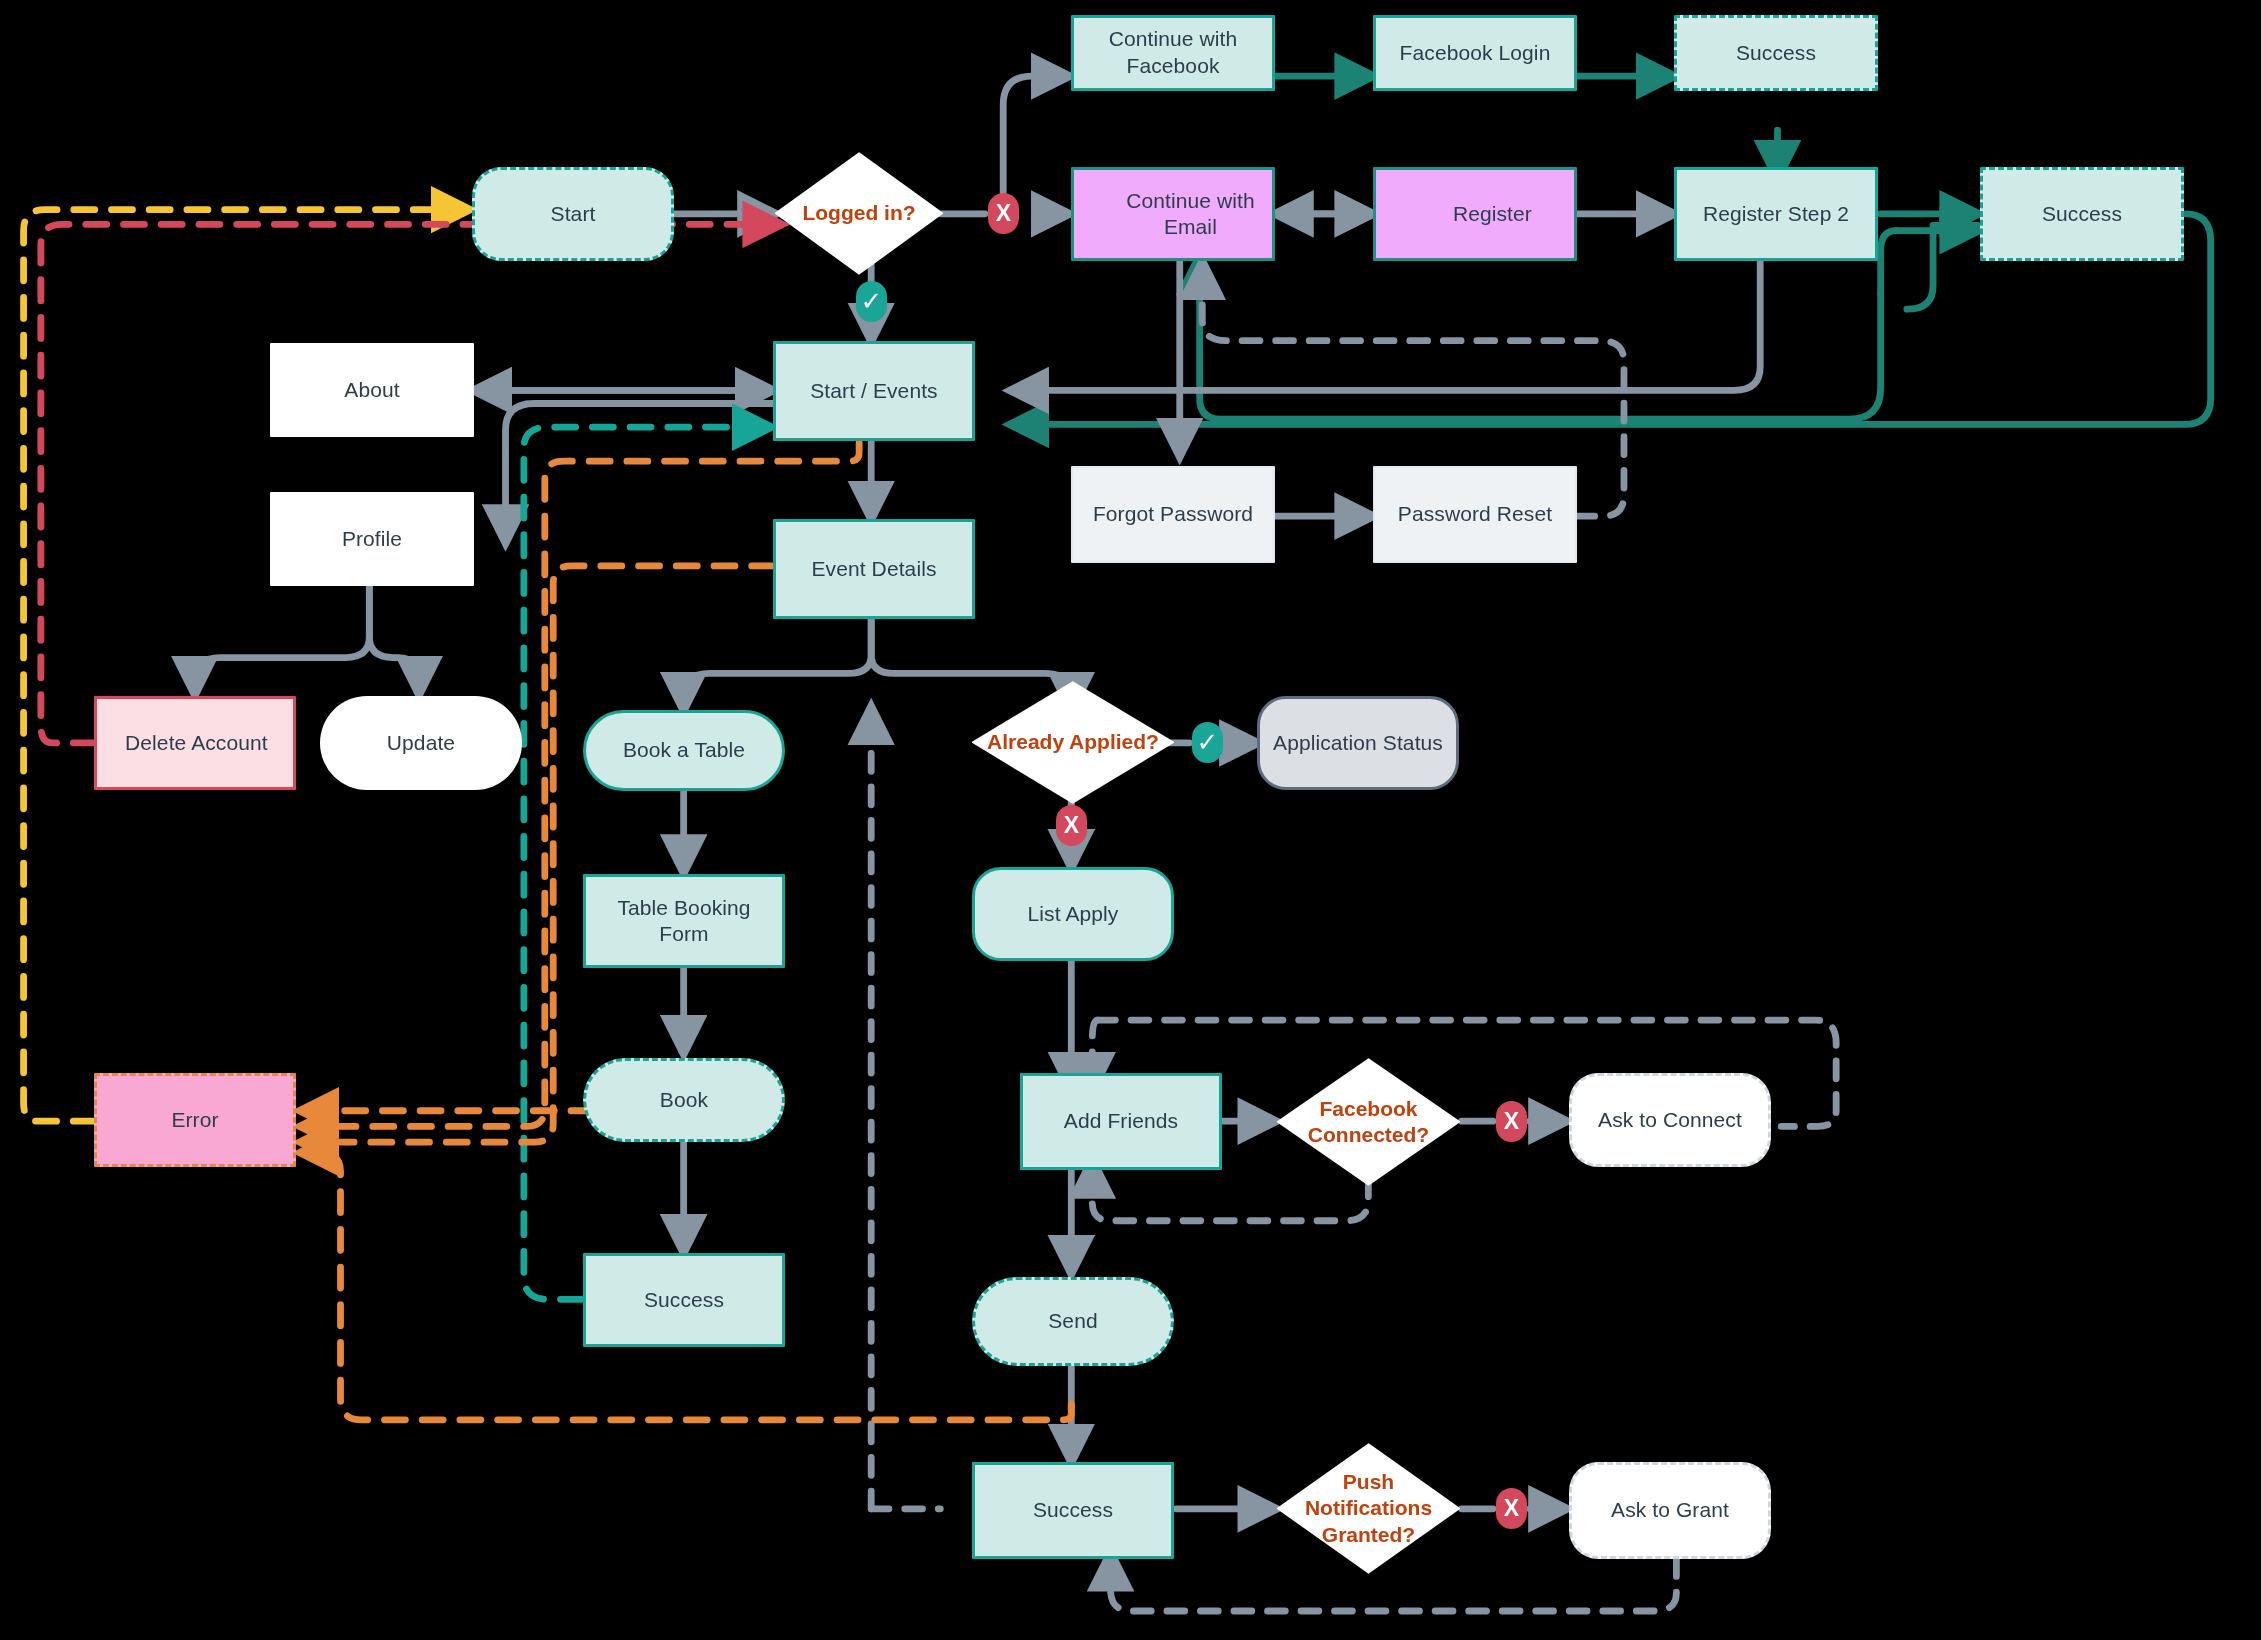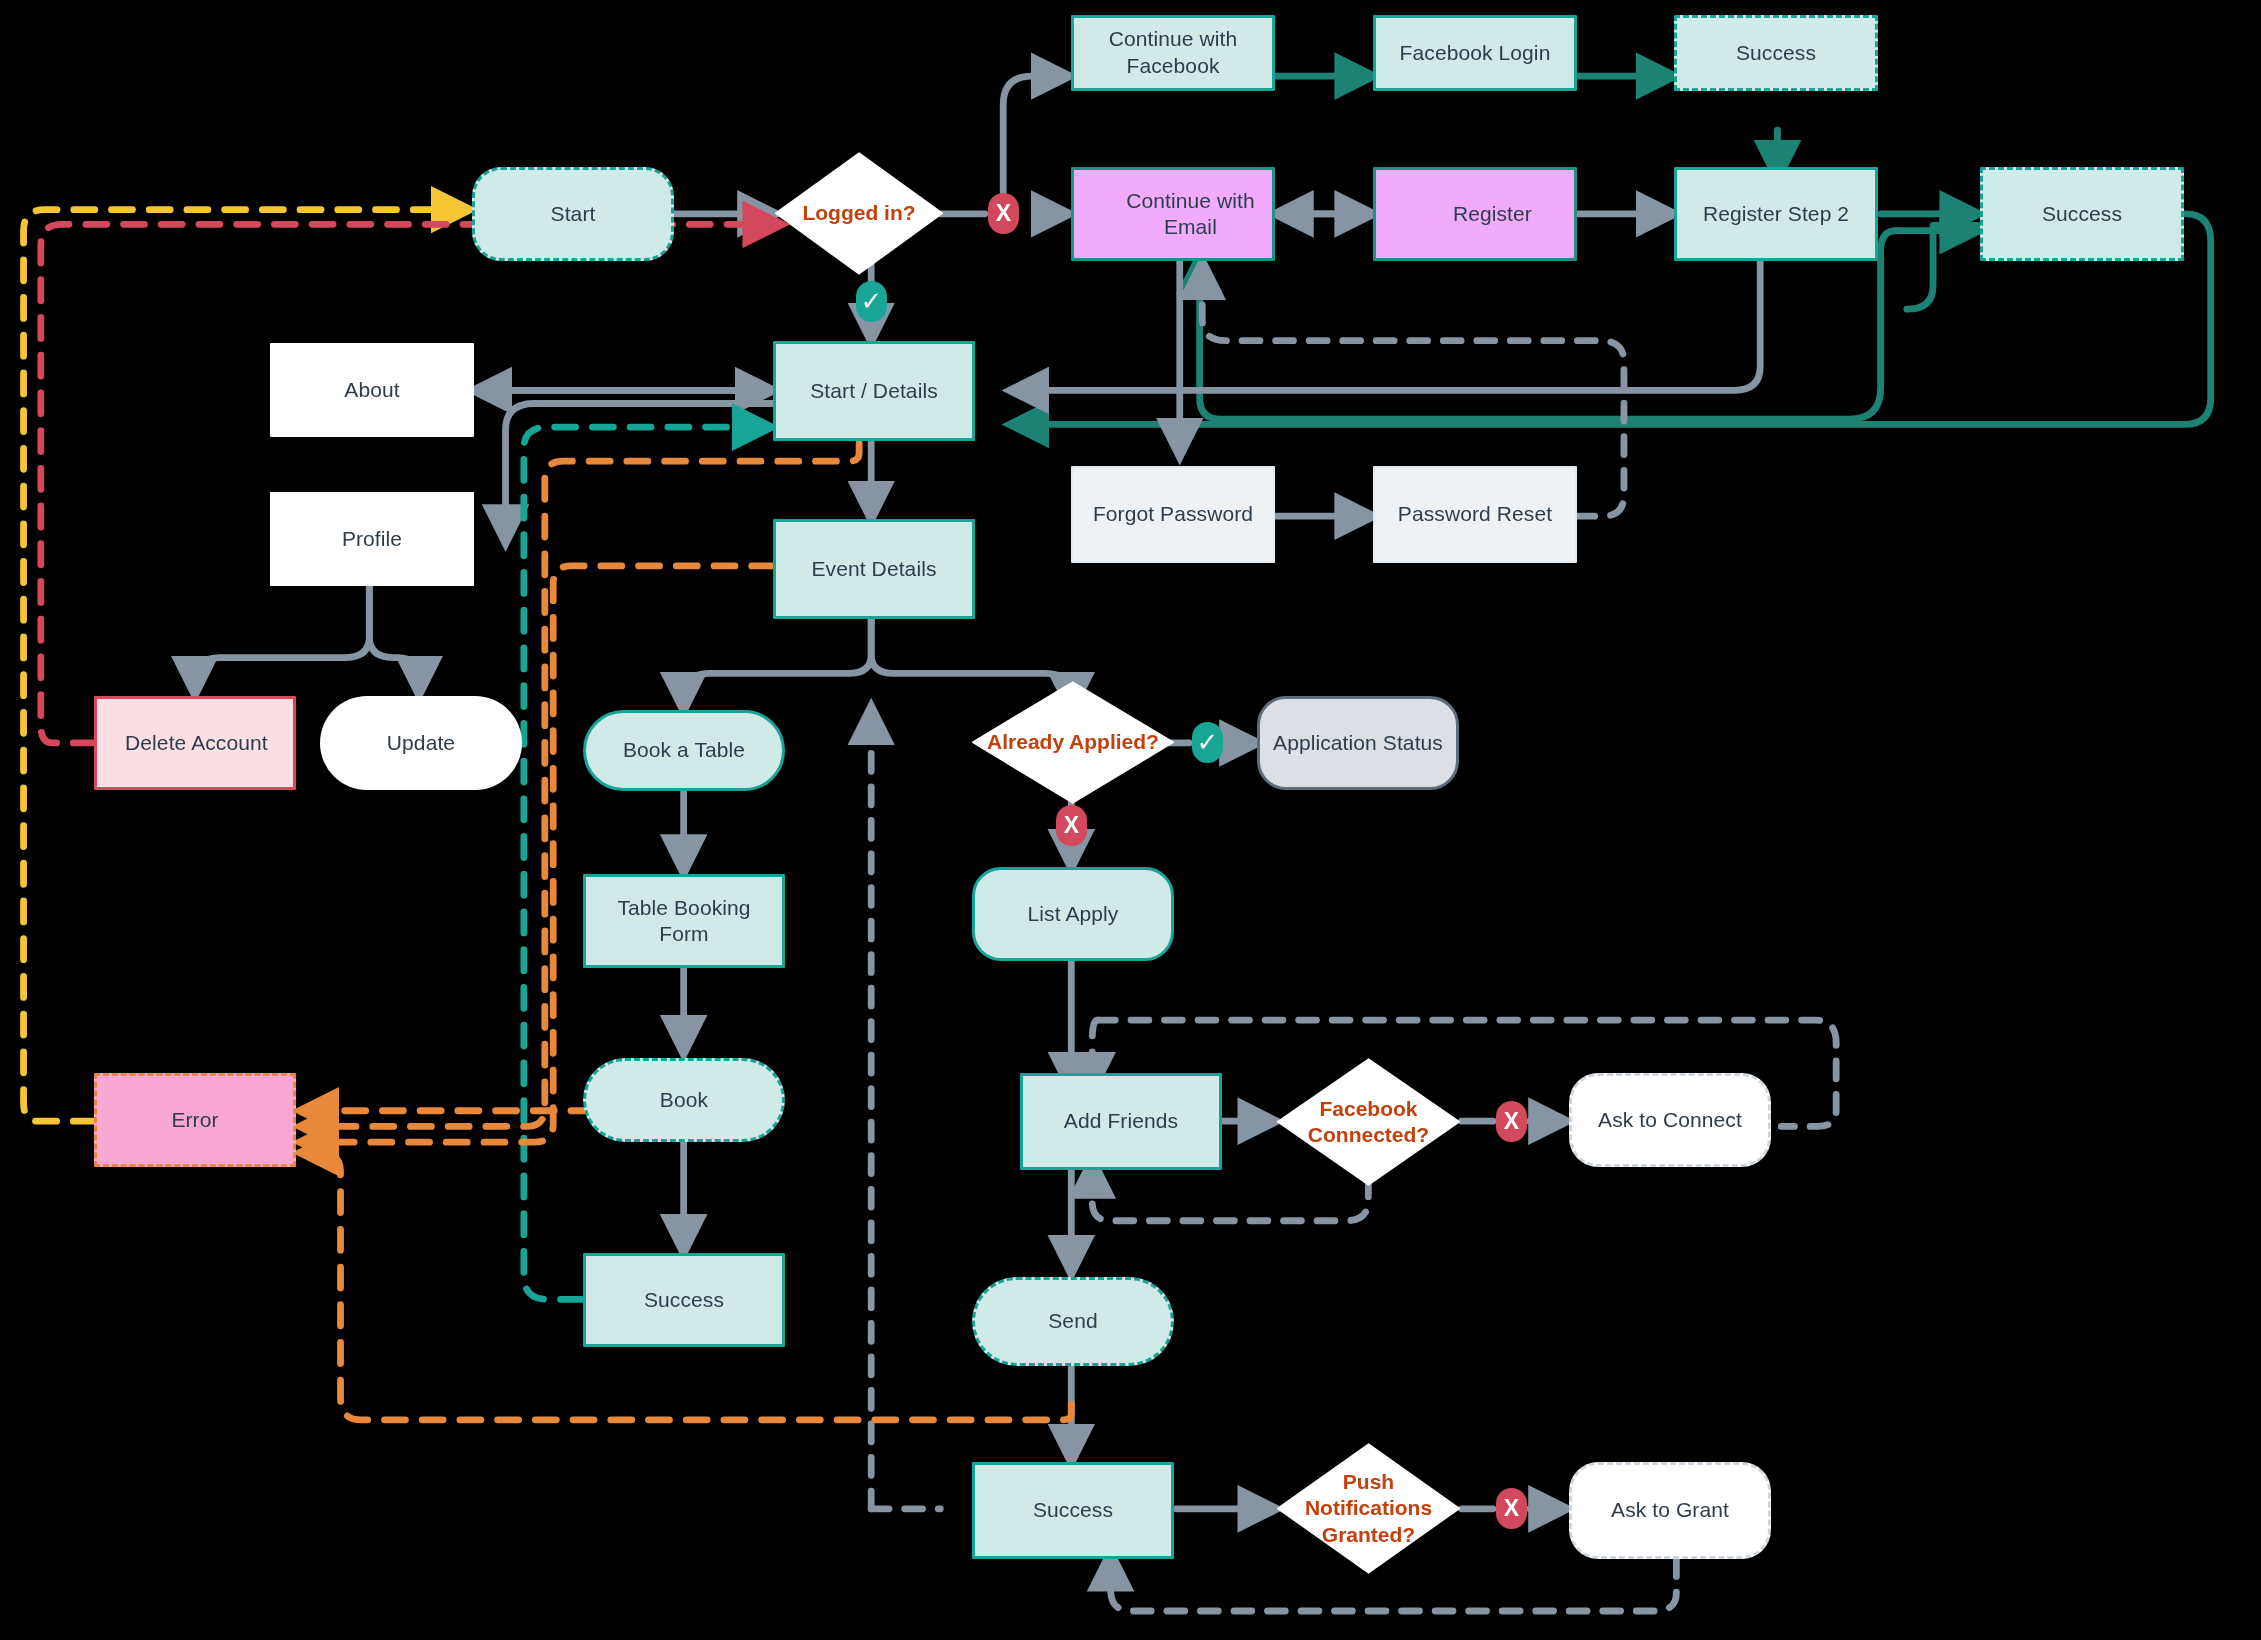--- a/index.html
+++ b/index.html
@@ -240,21 +240,21 @@
 
   <div class="node s-teal r-rect" style="left:1674px;top:167px;width:204px;height:94px;">
     <span>Register Step 2</span>
   </div>
 
   <div class="node s-teal-dash r-rect" style="left:1980px;top:167px;width:204px;height:94px;">
     <span>Success</span>
   </div>
 
   <div class="node s-teal r-rect" style="left:773px;top:341px;width:202px;height:100px;">
-    <span>Start / Details</span>
+    <span>Start / Events</span>
   </div>
 
   <div class="node s-white r-rect" style="left:270px;top:343px;width:204px;height:94px;">
     <span>About</span>
   </div>
 
   <div class="node s-white r-rect" style="left:270px;top:492px;width:204px;height:94px;">
     <span>Profile</span>
   </div>
 

